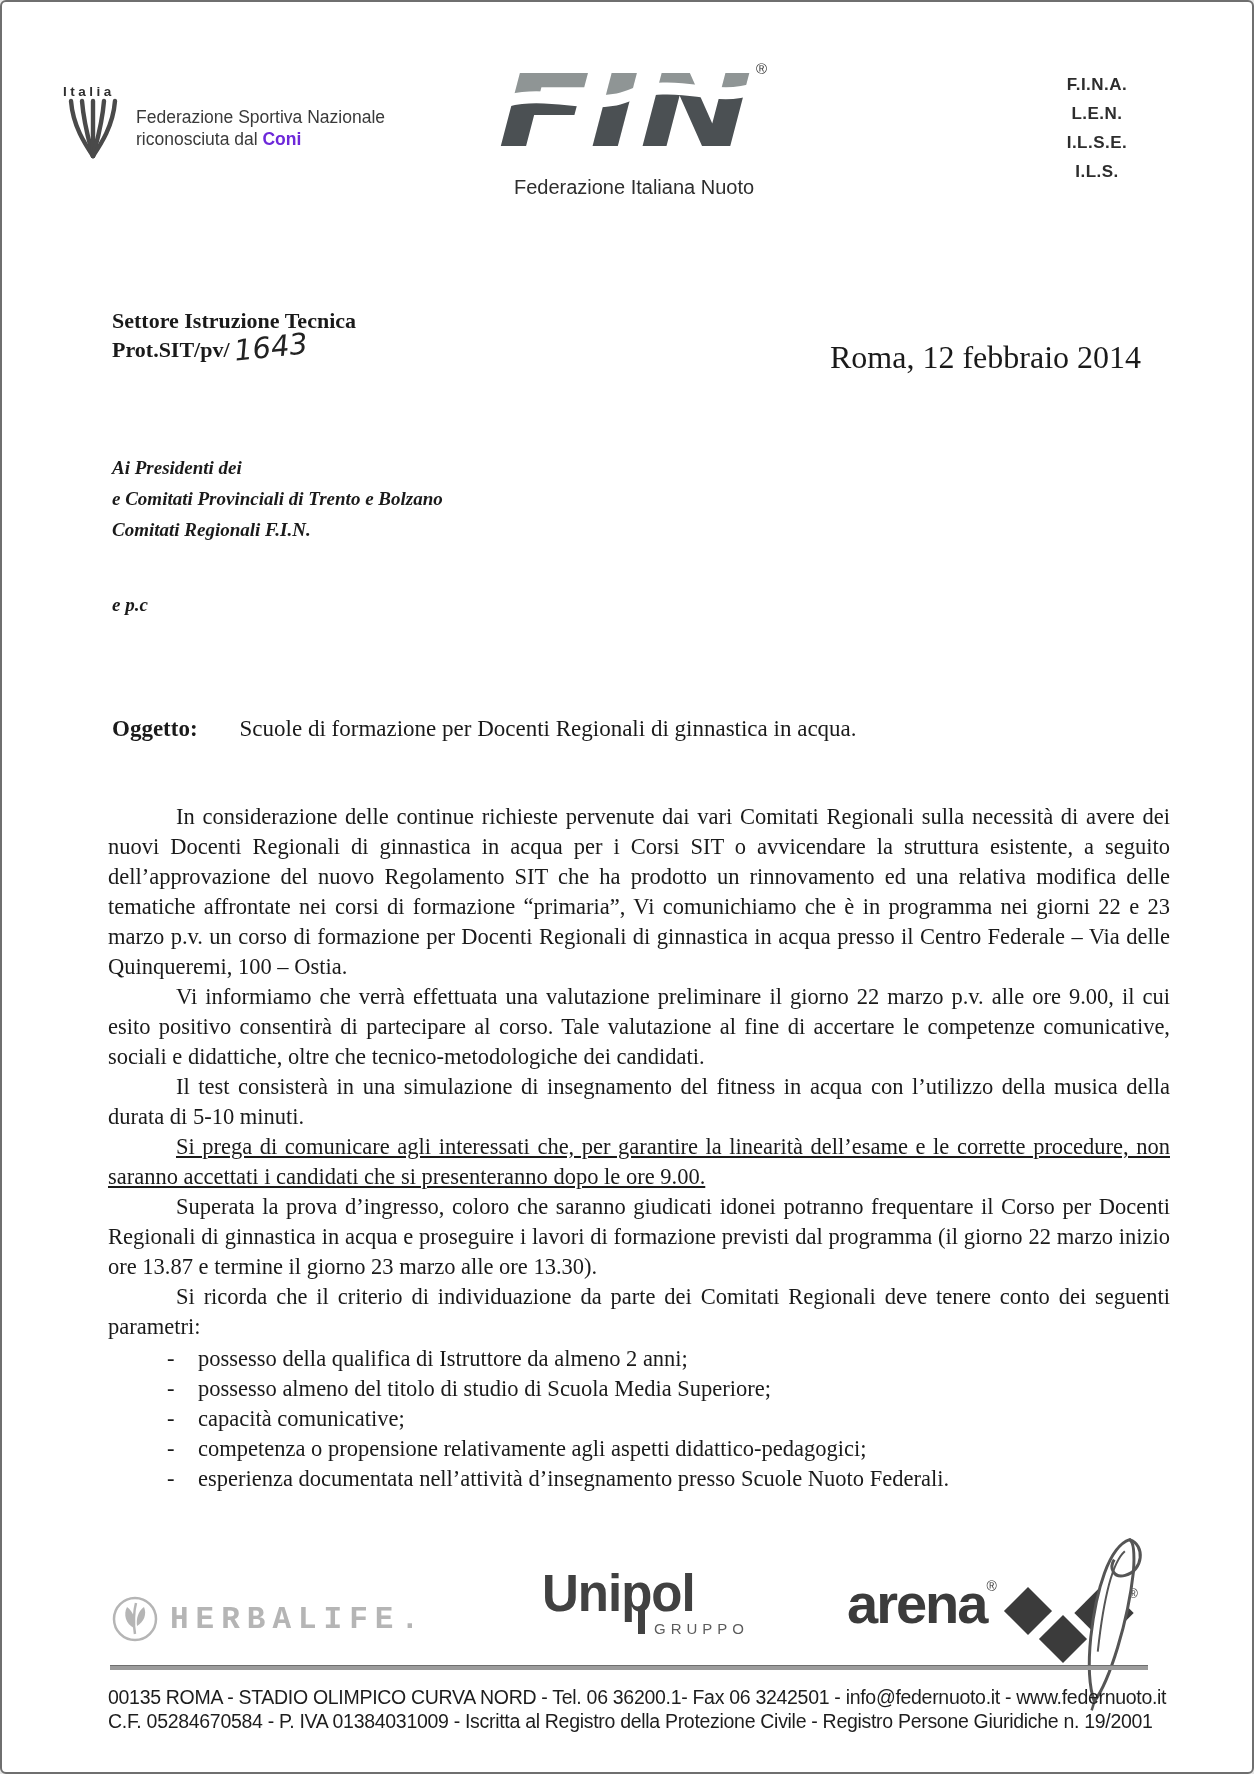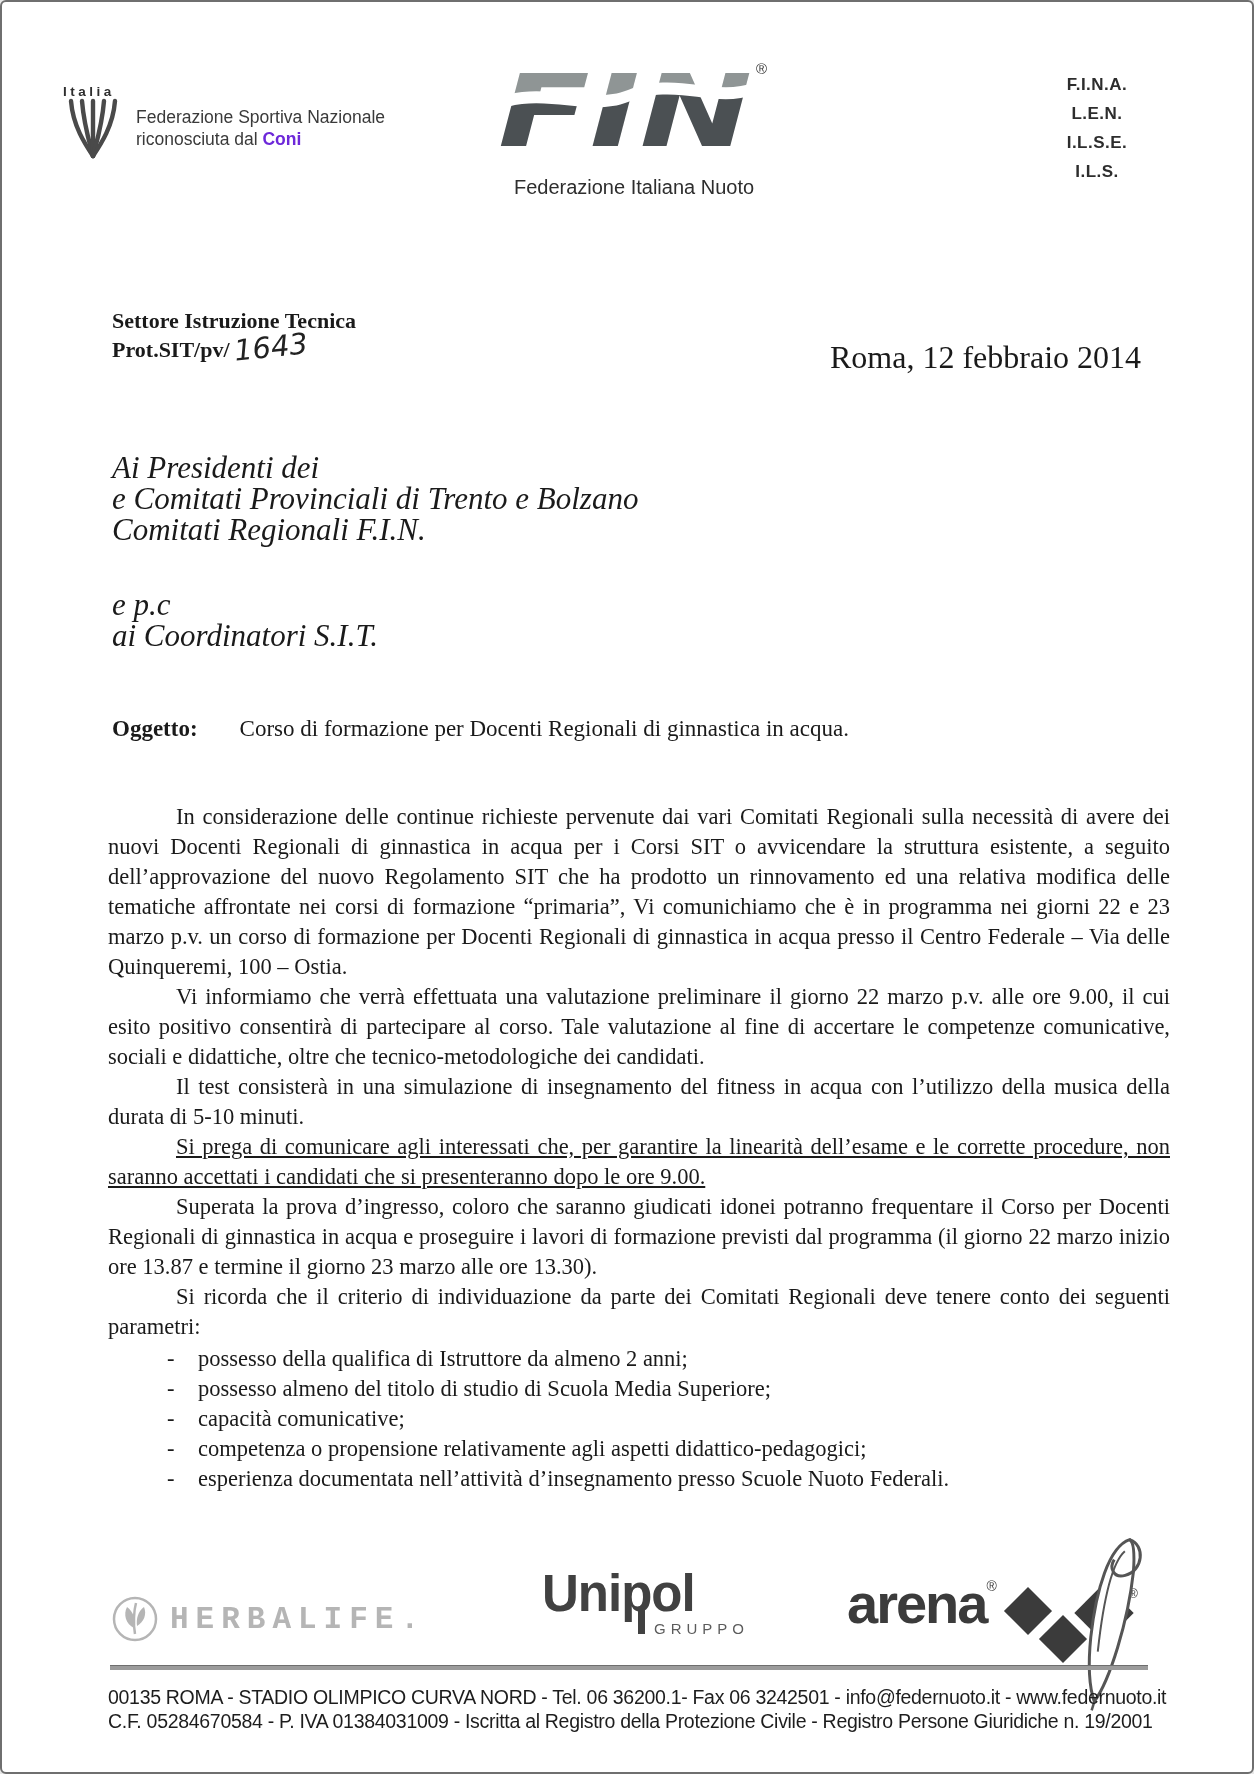--- a/index.html
+++ b/index.html
@@ -23,22 +23,22 @@
   .fin-caption{margin-top:14px;font-family:"Liberation Sans",sans-serif;font-size:20px;color:#2e2e2e;}
   .affil{position:absolute;left:1030px;top:68px;width:130px;text-align:center;
          font-family:"Liberation Sans",sans-serif;font-weight:bold;font-size:17px;
          line-height:29px;color:#2d2d2d;letter-spacing:.5px;}
   
   .proto{position:absolute;left:110px;top:305px;font-weight:bold;font-size:22px;line-height:27px;}
   .proto .hand{font-family:"DejaVu Sans",sans-serif;font-weight:400;font-style:italic;
                font-size:29px;display:inline-block;transform:rotate(-6deg);margin-left:4px;color:#222;}
   .dateline{position:absolute;left:828px;top:337px;font-size:32px;}
   
-  .recipients{position:absolute;left:110px;top:450px;font-weight:normal;font-style:italic;
-              font-size:31px;line-height:31px;}
+  .recipients{position:absolute;left:110px;top:450px;font-weight:bold;font-style:italic;
+              font-size:19px;line-height:31px;}
   .recipients .cc{margin-top:44px;}
   
   .subject{position:absolute;left:110px;top:714px;display:flex;font-size:23px;}
   .subject-label{font-weight:bold;margin-right:42px;}
   
   .body{position:absolute;left:106px;top:800px;width:1062px;font-size:22.5px;line-height:30px;text-align:justify;}
   .body p{margin:0;text-indent:68px;}
   .body p.gap-after{}
   .body p.underlined{text-decoration:underline;}
   .bullets{margin-top:2px;}
@@ -115,27 +115,26 @@
     <div><span>Prot.SIT/pv/</span><span class="hand">1643</span></div>
   </div>
   <div class="dateline">Roma, 12 febbraio 2014</div>
 
   <div class="recipients">
     <div>Ai Presidenti dei</div>
     <div>e Comitati Provinciali di Trento e Bolzano</div>
     <div>Comitati Regionali F.I.N.</div>
     <div class="cc">
       <div>e p.c</div>
-      <div>ai Coordinatori S.I.T.</div>
     </div>
   </div>
 
   <div class="subject">
     <span class="subject-label">Oggetto:</span>
-    <span>Corso di formazione per Docenti Regionali di ginnastica in acqua.</span>
+    <span>Scuole di formazione per Docenti Regionali di ginnastica in acqua.</span>
   </div>
 
   <div class="body">
     <p class="gap-after">In considerazione delle continue richieste pervenute dai vari Comitati Regionali sulla necessità di avere dei nuovi Docenti Regionali di ginnastica in acqua per i Corsi SIT o avvicendare la struttura esistente, a seguito dell’approvazione del nuovo Regolamento SIT che ha prodotto un rinnovamento ed una relativa modifica delle tematiche affrontate nei corsi di formazione “primaria”, Vi comunichiamo che è in programma nei giorni 22 e 23 marzo p.v. un corso di formazione per Docenti Regionali di ginnastica in acqua presso il Centro Federale – Via delle Quinqueremi, 100 – Ostia.</p>
     <p>Vi informiamo che verrà effettuata una valutazione preliminare il giorno 22 marzo p.v. alle ore 9.00, il cui esito positivo consentirà di partecipare al corso. Tale valutazione al fine di accertare le competenze comunicative, sociali e didattiche, oltre che tecnico-metodologiche dei candidati.</p>
     <p>Il test consisterà in una simulazione di insegnamento del fitness in acqua con l’utilizzo della musica della durata di 5-10 minuti.</p>
     <p class="underlined">Si prega di comunicare agli interessati che, per garantire la linearità dell’esame e le corrette procedure, non saranno accettati i candidati che si presenteranno dopo le ore 9.00.</p>
     <p>Superata la prova d’ingresso, coloro che saranno giudicati idonei potranno frequentare il Corso per Docenti Regionali di ginnastica in acqua e proseguire i lavori di formazione previsti dal programma (il giorno 22 marzo inizio ore 13.87 e termine il giorno 23 marzo alle ore 13.30).</p>
     <p>Si ricorda che il criterio di individuazione da parte dei Comitati Regionali deve tenere conto dei seguenti parametri:</p>
     <div class="bullets">

